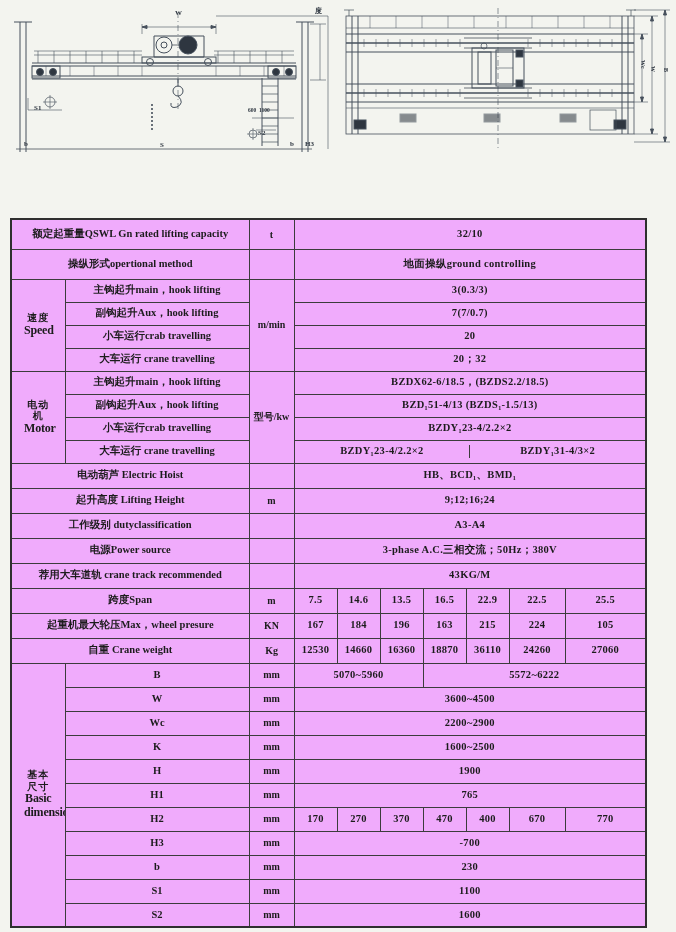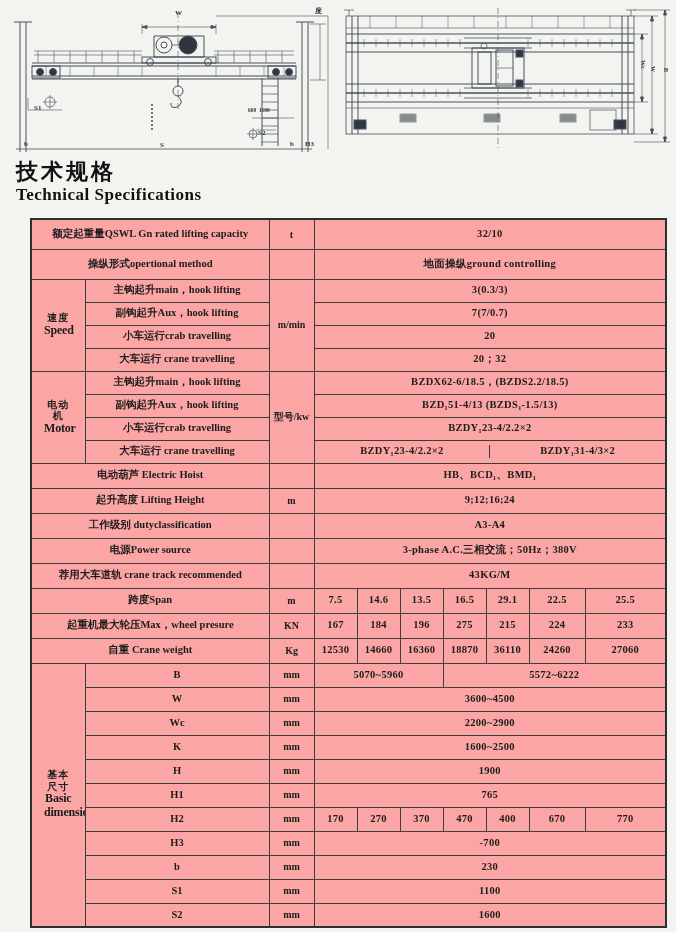--- a/index.html
+++ b/index.html
@@ -30,24 +30,24 @@
     font-size:22px;font-weight:bold;letter-spacing:3px;color:#111;
     line-height:1.1;
   }
   .title-en{
     font-family:"Liberation Serif",serif;
     font-size:17px;font-weight:bold;color:#111;
     letter-spacing:0.5px;line-height:1.25;
   }
   
   .spec-table{
-    position:absolute;left:30px;top:218px;
+    position:absolute;left:10px;top:218px;
     width:635px;
     border-collapse:collapse;table-layout:fixed;
-    background:#fca5a5;
+    background:#f0abfc;
   }
   .spec-table td{
     border:1px solid #3c3c3c;
     text-align:center;vertical-align:middle;
     font-weight:bold;font-size:10.5px;
     padding:0 2px;line-height:1.15;
     overflow:hidden;
   }
   .spec-table{border:2px solid #2f2f2f;}
   .spec-table .sect{font-size:10px;padding:12px;}
@@ -180,24 +180,20 @@
     <span class="dim-label" style="left:24px;top:141px;">b</span>
     <span class="dim-label" style="left:160px;top:142px;">S</span>
     <span class="dim-label" style="left:290px;top:141px;">b</span>
     <span class="dim-label" style="left:305px;top:141px;">H3</span>
 
     <span class="dim-label rot" style="left:646px;top:60px;">Wc</span>
     <span class="dim-label rot" style="left:656px;top:66px;">W</span>
     <span class="dim-label rot" style="left:669px;top:68px;">B</span>
   </div>
 
-  <div class="title-block">
-    <div class="title-zh">技术规格</div>
-    <div class="title-en">Technical Specifications</div>
-  </div>
 
   <table class="spec-table">
     <colgroup>
       <col style="width:54px">
         <col style="width:184px">
         <col style="width:45px">
       <col style="width:43px">
         <col style="width:43px">
         <col style="width:43px">
       <col style="width:43px">
@@ -294,35 +290,35 @@
         <td colspan="7" class="val">43KG/M</td>
       </tr>
 
       <tr class="h25">
         <td colspan="2" class="lbl">跨度Span</td>
         <td class="unit">m</td>
         <td class="val">7.5</td>
         <td class="val">14.6</td>
         <td class="val">13.5</td>
         <td class="val">16.5</td>
-        <td class="val">29.1</td>
+        <td class="val">22.9</td>
         <td class="val">22.5</td>
         <td class="val">25.5</td>
       </tr>
 
       <tr class="h25">
         <td colspan="2" class="lbl">起重机最大轮压Max，wheel presure</td>
         <td class="unit">KN</td>
         <td class="val">167</td>
         <td class="val">184</td>
         <td class="val">196</td>
-        <td class="val">275</td>
+        <td class="val">163</td>
         <td class="val">215</td>
         <td class="val">224</td>
-        <td class="val">233</td>
+        <td class="val">105</td>
       </tr>
 
       <tr class="h25">
         <td colspan="2" class="lbl">自重 Crane weight</td>
         <td class="unit">Kg</td>
         <td class="val">12530</td>
         <td class="val">14660</td>
         <td class="val">16360</td>
         <td class="val">18870</td>
         <td class="val">36110</td>

